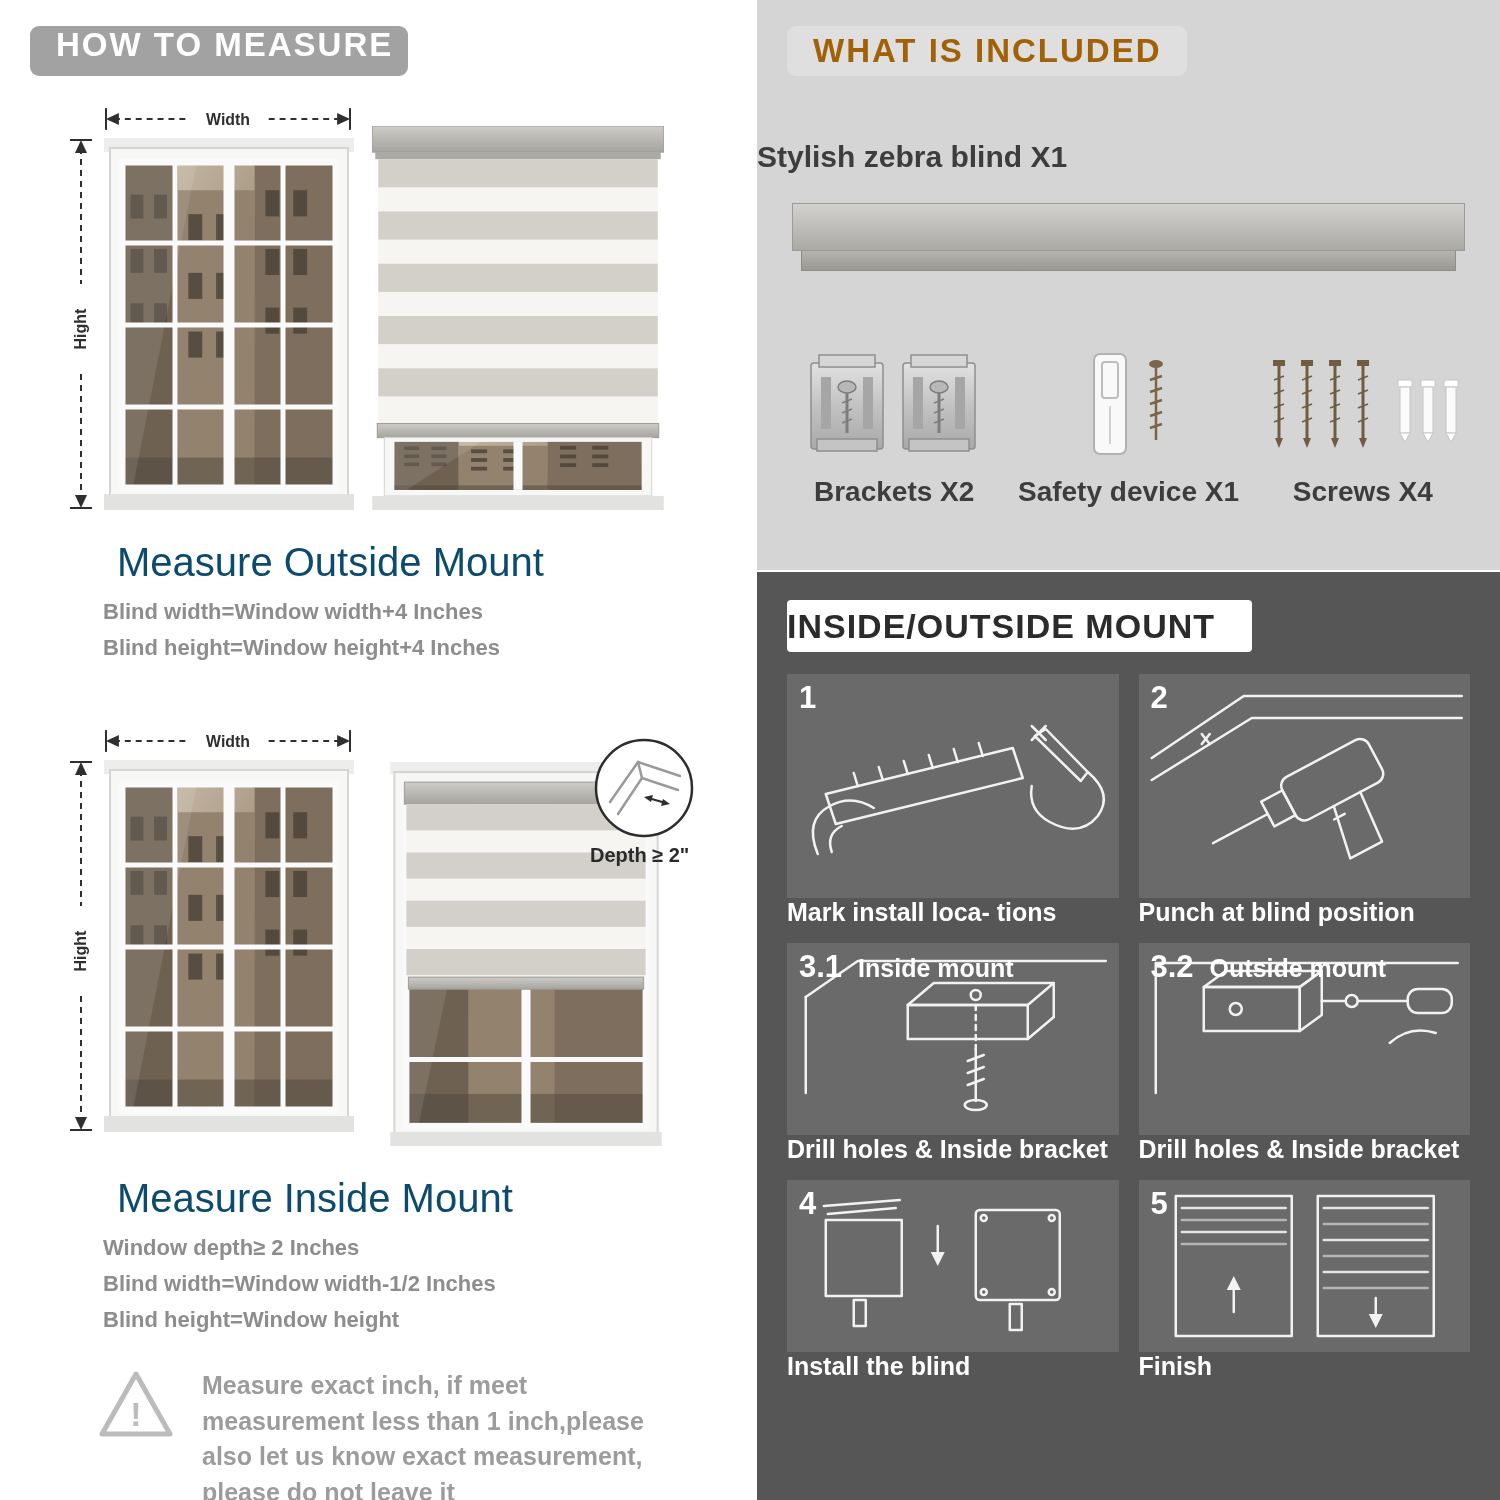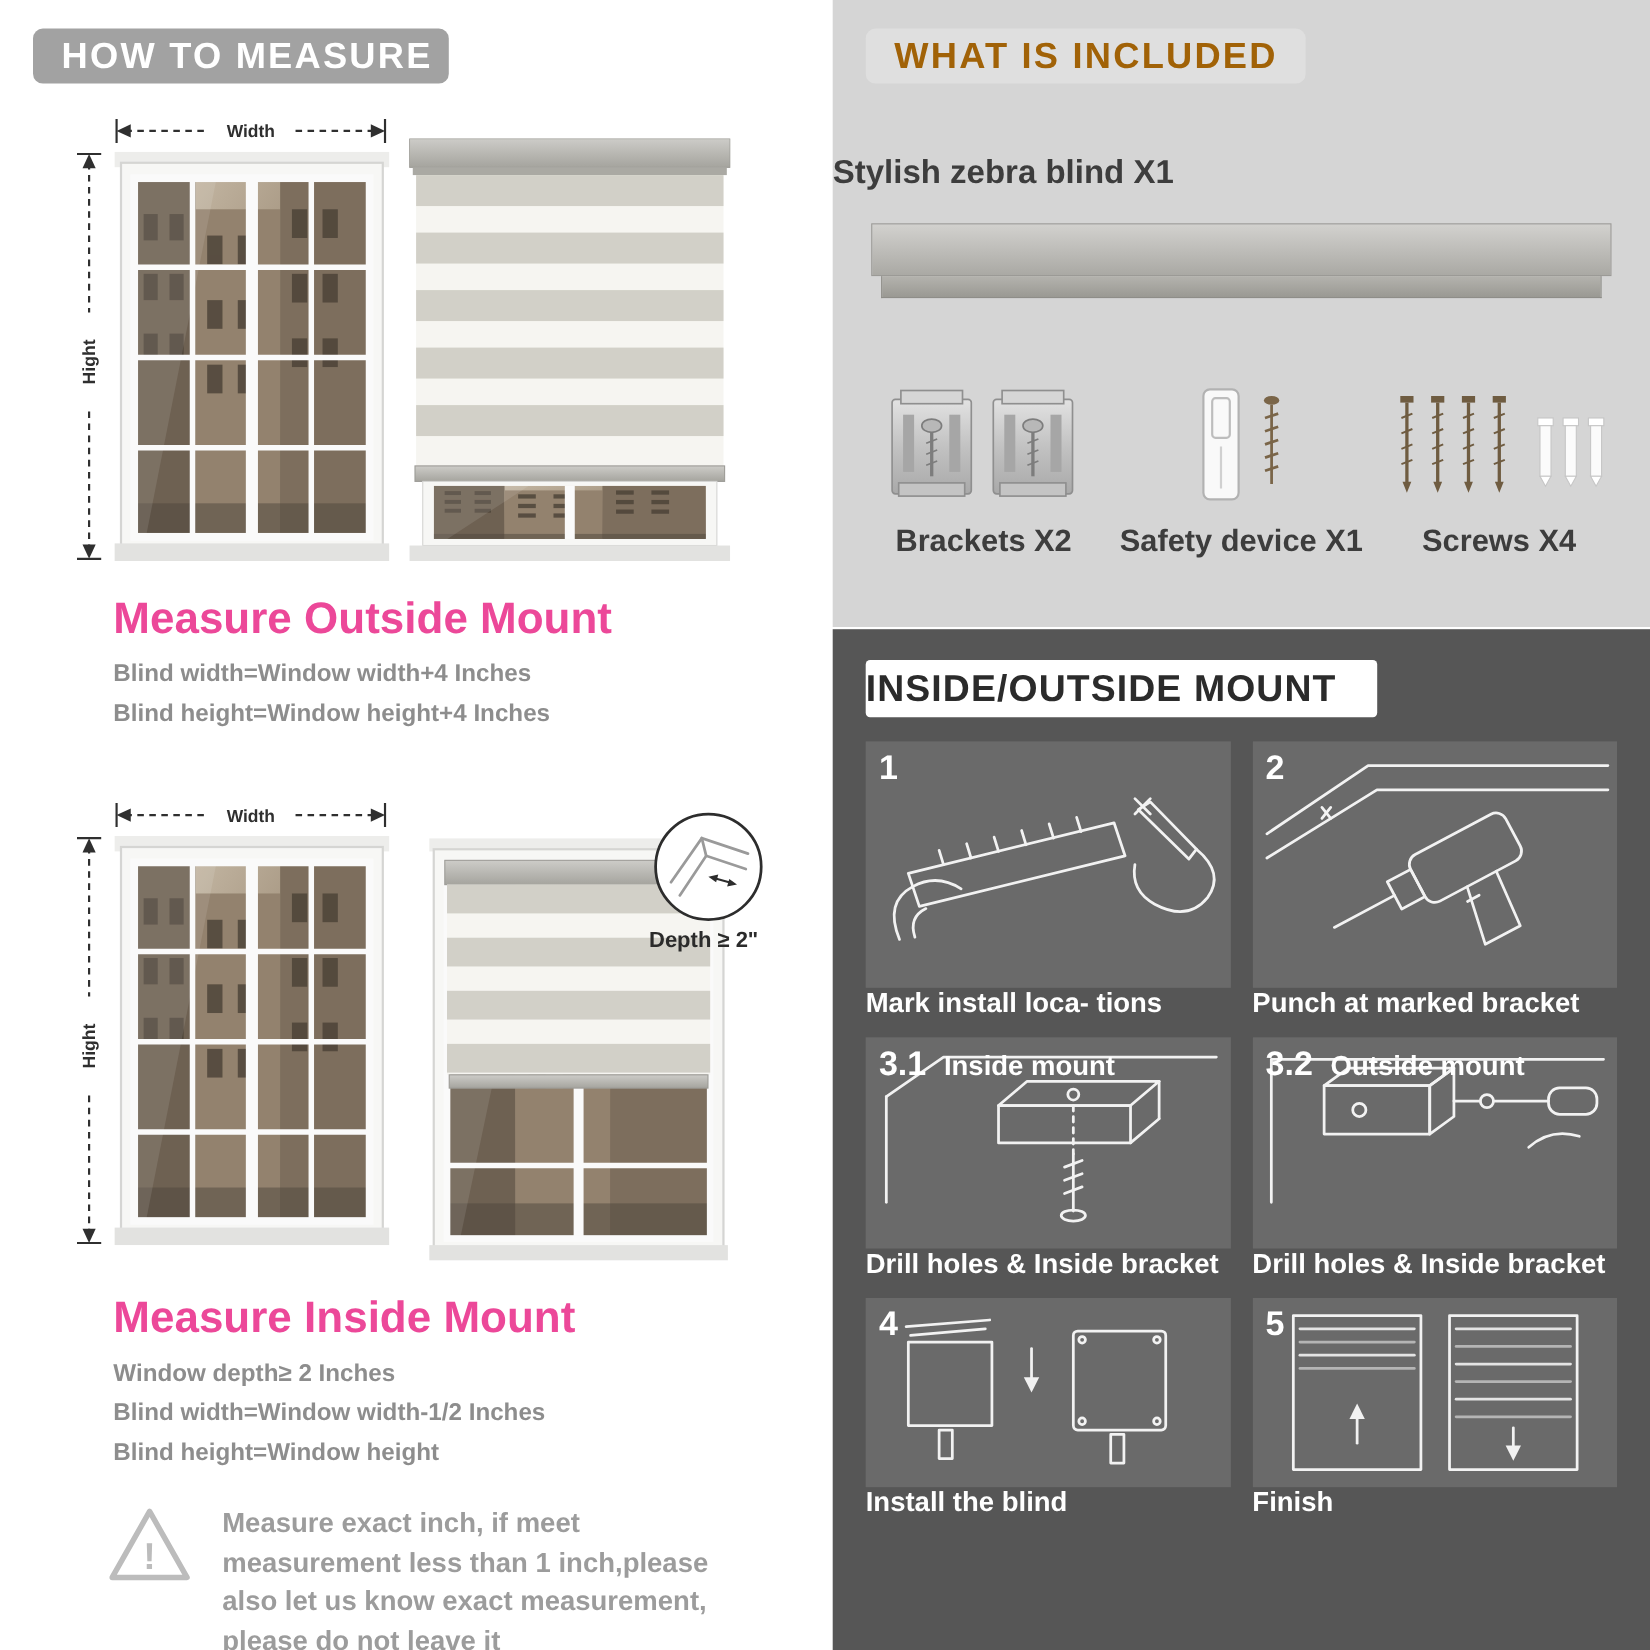--- a/index.html
+++ b/index.html
@@ -1,24 +1,24 @@
 <!DOCTYPE html>
 <html><head>
 <meta charset="utf-8">
 <style>
   html,body{margin:0;padding:0;}
   body{width:1500px;height:1500px;position:relative;overflow:hidden;background:#ffffff;font-family:"Liberation Sans",sans-serif;}
   
-  .badge-left{position:absolute;left:30px;top:26px;width:378px;height:50px;background:#a2a2a2;border-radius:9px;color:#fff;font-size:33px;font-weight:700;letter-spacing:2px;display:flex;align-items:center;padding-left:26px;box-sizing:border-box;}
+  .badge-left{position:absolute;left:30px;top:26px;width:378px;height:50px;background:#a2a2a2;border-radius:9px;color:#fff;font-size:33px;font-weight:700;letter-spacing:2px;display:flex;padding-left:26px;box-sizing:border-box;}
   .win-group{position:absolute;}
   .arrow-row{margin-left:36px;height:26px;}
   .win-row{display:flex;margin-top:6px;}
   .win-row .arrow-v{margin-right:10px;}
   .measure-text{position:absolute;width:640px;}
-  .measure-text h2{font-size:40px;font-weight:700;color:#ec4899;margin:0 0 14px 0;}
+  .measure-text h2{font-size:40px;font-weight:400;color:#0c4a6e;margin:0 0 14px 14px;}
   .measure-text p{font-size:22px;font-weight:700;color:#8d8d8d;margin:0 0 10px 0;}
   .depth-circle{position:absolute;left:592px;top:736px;}
   .depth-label{position:absolute;left:590px;top:844px;font-size:20px;font-weight:700;color:#2b2b2b;}
   .note{position:absolute;left:96px;top:1368px;display:flex;gap:26px;align-items:flex-start;}
   .note-text{width:470px;font-size:25px;font-weight:700;color:#9c9c9c;line-height:1.42;}
   
   .panel-included{position:absolute;left:757px;top:0;width:743px;height:570px;background:#d5d5d5;}
   .badge-included{position:absolute;left:30px;top:26px;width:400px;height:50px;background:#dfdfdf;border-radius:9px;color:#a16207;font-size:33px;font-weight:700;letter-spacing:2px;display:flex;align-items:center;padding-left:26px;box-sizing:border-box;}
   .blind-label{position:absolute;left:0;top:140px;width:100%;text-align:left;font-size:30px;font-weight:700;color:#3d3d3d;}
   .headrail{position:absolute;left:35px;top:203px;width:673px;}
@@ -429,21 +429,21 @@
             <g transform="translate(128,140) rotate(-28)">
               <line x1="-62" y1="0" x2="0" y2="0"></line>
               <rect x="0" y="-14" width="24" height="28"></rect>
               <rect x="24" y="-24" width="98" height="48" rx="10"></rect>
               <path d="M62 24 L52 78 L88 78 L92 24"></path>
               <line x1="56" y1="36" x2="68" y2="36"></line>
             </g>
           </g>
         </svg>
       </div>
-      <div class="step-caption">Punch at  marked bracket</div>
+      <div class="step-caption">Punch at  blind position</div>
     </div>
 
     <div class="step">
       <div class="step-panel r2">
         <div class="step-head">
             <span class="step-num">3.1</span>
             <span class="step-sub">Inside mount</span>
           </div>
         <svg class="step-art" viewBox="0 0 330 192">
           <g class="lnart">

